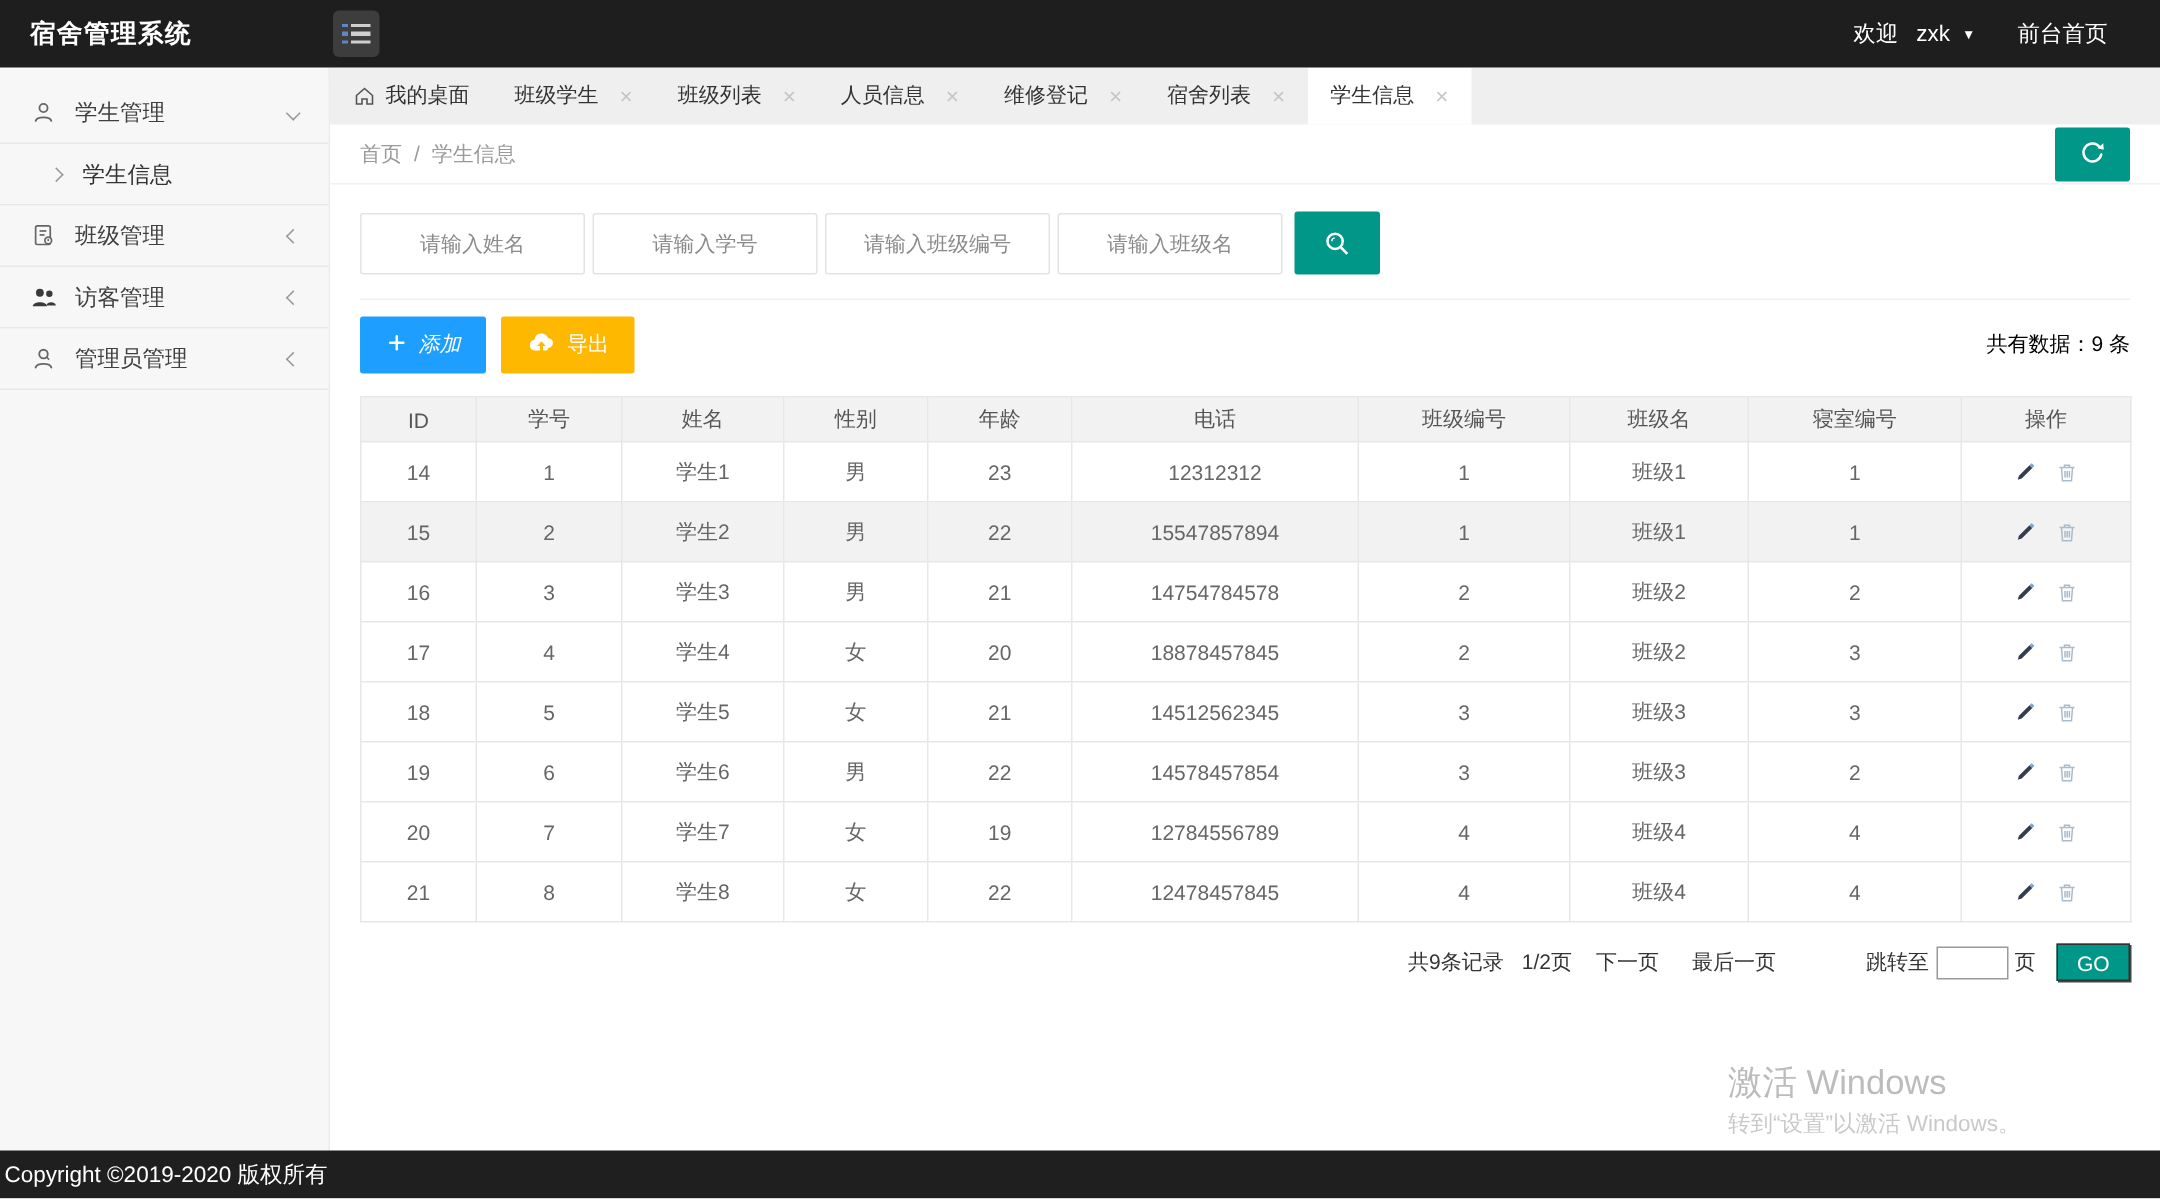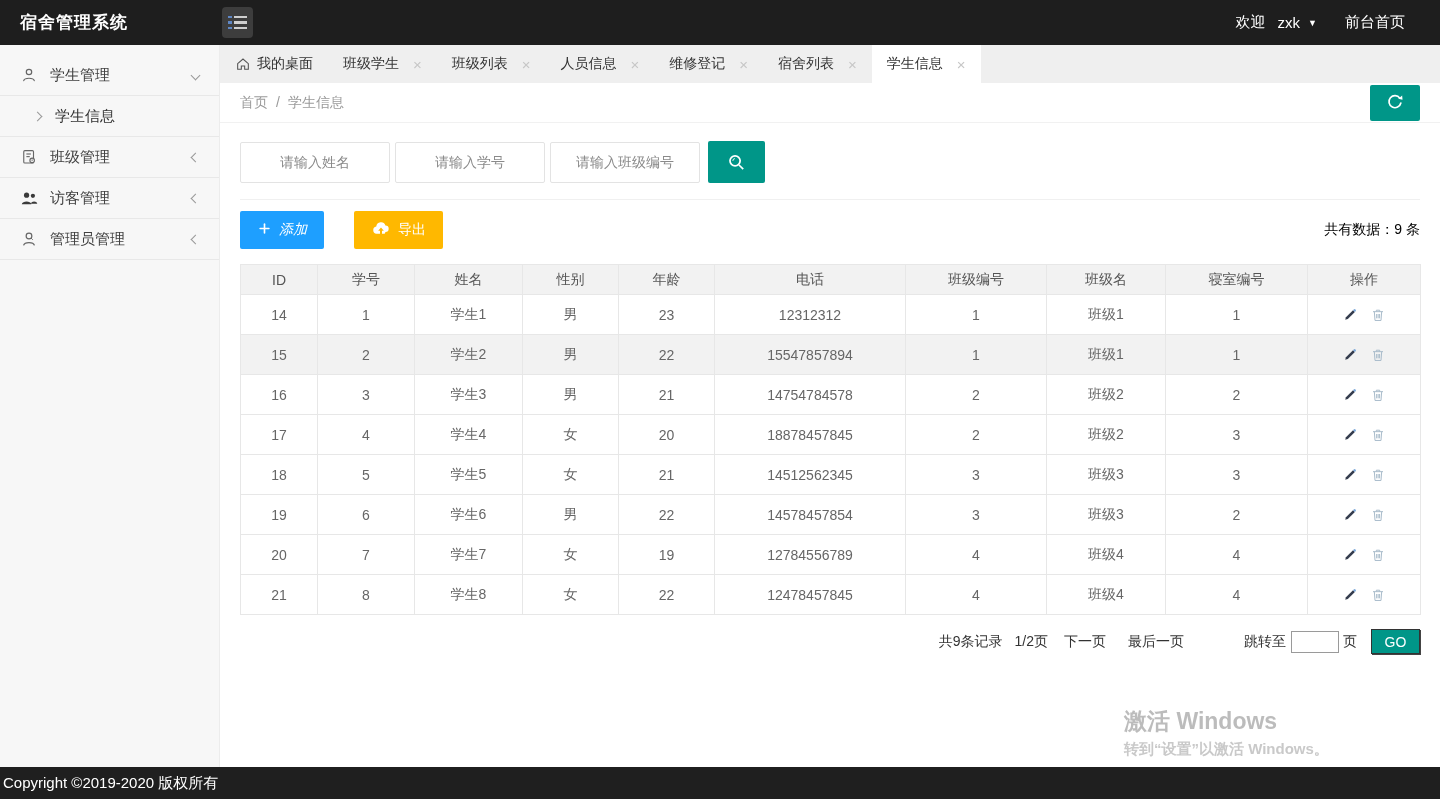--- a/index.html
+++ b/index.html
@@ -63,21 +63,21 @@
   .search-input::placeholder { color:#8a8a8a; }
   .search-btn { width:57px; height:42px; background:#009688; border:none; border-radius:2px;
     margin-left:3px; display:flex; align-items:center; justify-content:center; cursor:pointer; }
   
   .toolbar-row { display:flex; align-items:center; margin-top:16px;
     border-top:1px solid #f0f0f0; padding-top:11px; }
   .btn { height:38px; padding:0 17px; border:none; border-radius:2px; color:#fff;
     font-size:14px; display:flex; align-items:center; gap:7px; cursor:pointer;
     font-family:"Liberation Sans","DejaVu Sans",sans-serif; }
   .btn-add { background:#1E9FFF;font-style:italic; }
-  .btn-export { background:#FFB800; margin-left:30px; }
+  .btn-export { background:#FFB800; margin-left:10px; }
   .total-text { margin-left:auto; font-size:14px; color:#000; }
   
   table.grid { width:100%; border-collapse:collapse; margin-top:15px; table-layout:fixed; }
   table.grid th { background:#f2f2f2; height:30px; font-weight:normal; font-size:14px;
     color:#555; border:1px solid #e7e7e7; }
   table.grid td { height:40px; text-align:center; font-size:14px; color:#666;
     border:1px solid #e7e7e7; background:#fff; }
   table.grid tr.hl td { background:#f2f2f2; }
   .op-icons { display:flex; align-items:center; justify-content:center; gap:12px; }
   .op-icons span { display:flex; cursor:pointer; }
@@ -90,21 +90,21 @@
   .pg-last { margin-right:60px; cursor:pointer; }
   .pg-jump-label { margin-right:5px; }
   .pg-input { width:48px; height:22px; border:1px solid #9a9a9a; outline:none;
     font-size:13px; text-align:center; }
   .pg-unit { margin:0 14px 0 4px; }
   .pg-go { width:49px; height:25px; background:#009688; color:#fff; font-size:14px;
     border:1px solid #333; box-shadow:1px 1px 0 #444; cursor:pointer;
     display:flex; align-items:center; justify-content:center;
     font-family:"Liberation Sans","DejaVu Sans",sans-serif; }
   
-  .watermark { position:absolute; left:1124px; bottom:40px; pointer-events:none;font-weight:bold; }
+  .watermark { position:absolute; left:1152px; bottom:40px; pointer-events:none; }
   .wm1 { font-size:23px; color:#bcbcbc; }
   .wm2 { font-size:15px; color:#c9c9c9; margin-top:3px; }
   
   .footer { position:absolute; left:0; bottom:0; width:100%; height:32px;
     background:#1f1f1f; color:#fff; font-size:15px; display:flex; align-items:center;
     padding-left:3px; }
 </style>
 </head>
 <body>
 
@@ -240,20 +240,21 @@
           </span>
         </button>
       </div>
 
       <div class="content">
 
         <div class="search-row" id="search-row">
             <input class="search-input" placeholder="请输入姓名" style="">
             <input class="search-input" placeholder="请输入学号" style="">
             <input class="search-input" placeholder="请输入班级编号" style="">
+            <input class="search-input" placeholder="请输入班级名" style="">
             <button class="search-btn">
               <span style="display: flex; align-items: center;">
                 <svg viewBox="0 0 24 24" width="23" height="23" fill="none" stroke="#fff" stroke-width="1.8">
                   <circle cx="10.5" cy="10.3" r="5.3"></circle>
                   <line x1="14.6" y1="14.6" x2="19" y2="19"></line>
                   <path d="M8.2 10.3a2.4 2.4 0 0 1 2.1-2.4" stroke-width="1"></path>
                 </svg>
               </span>
             </button>
           </div>

